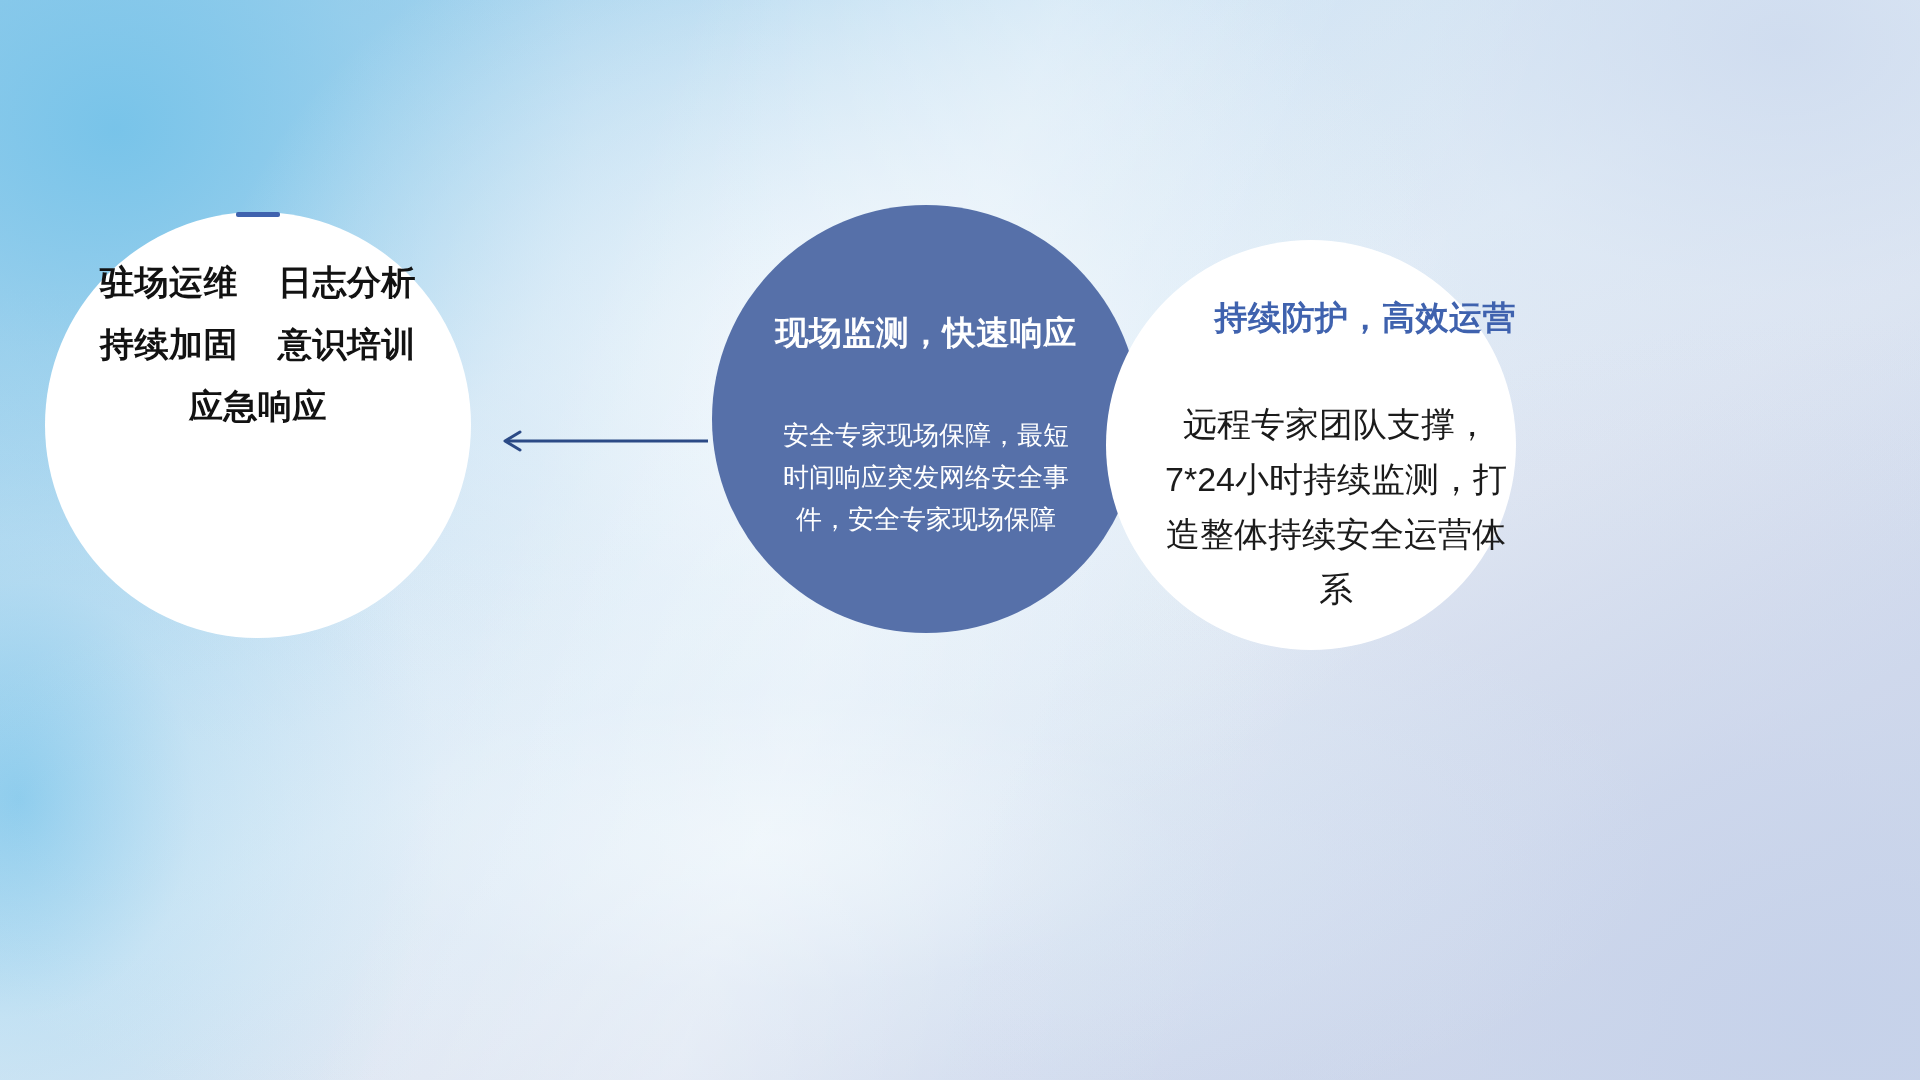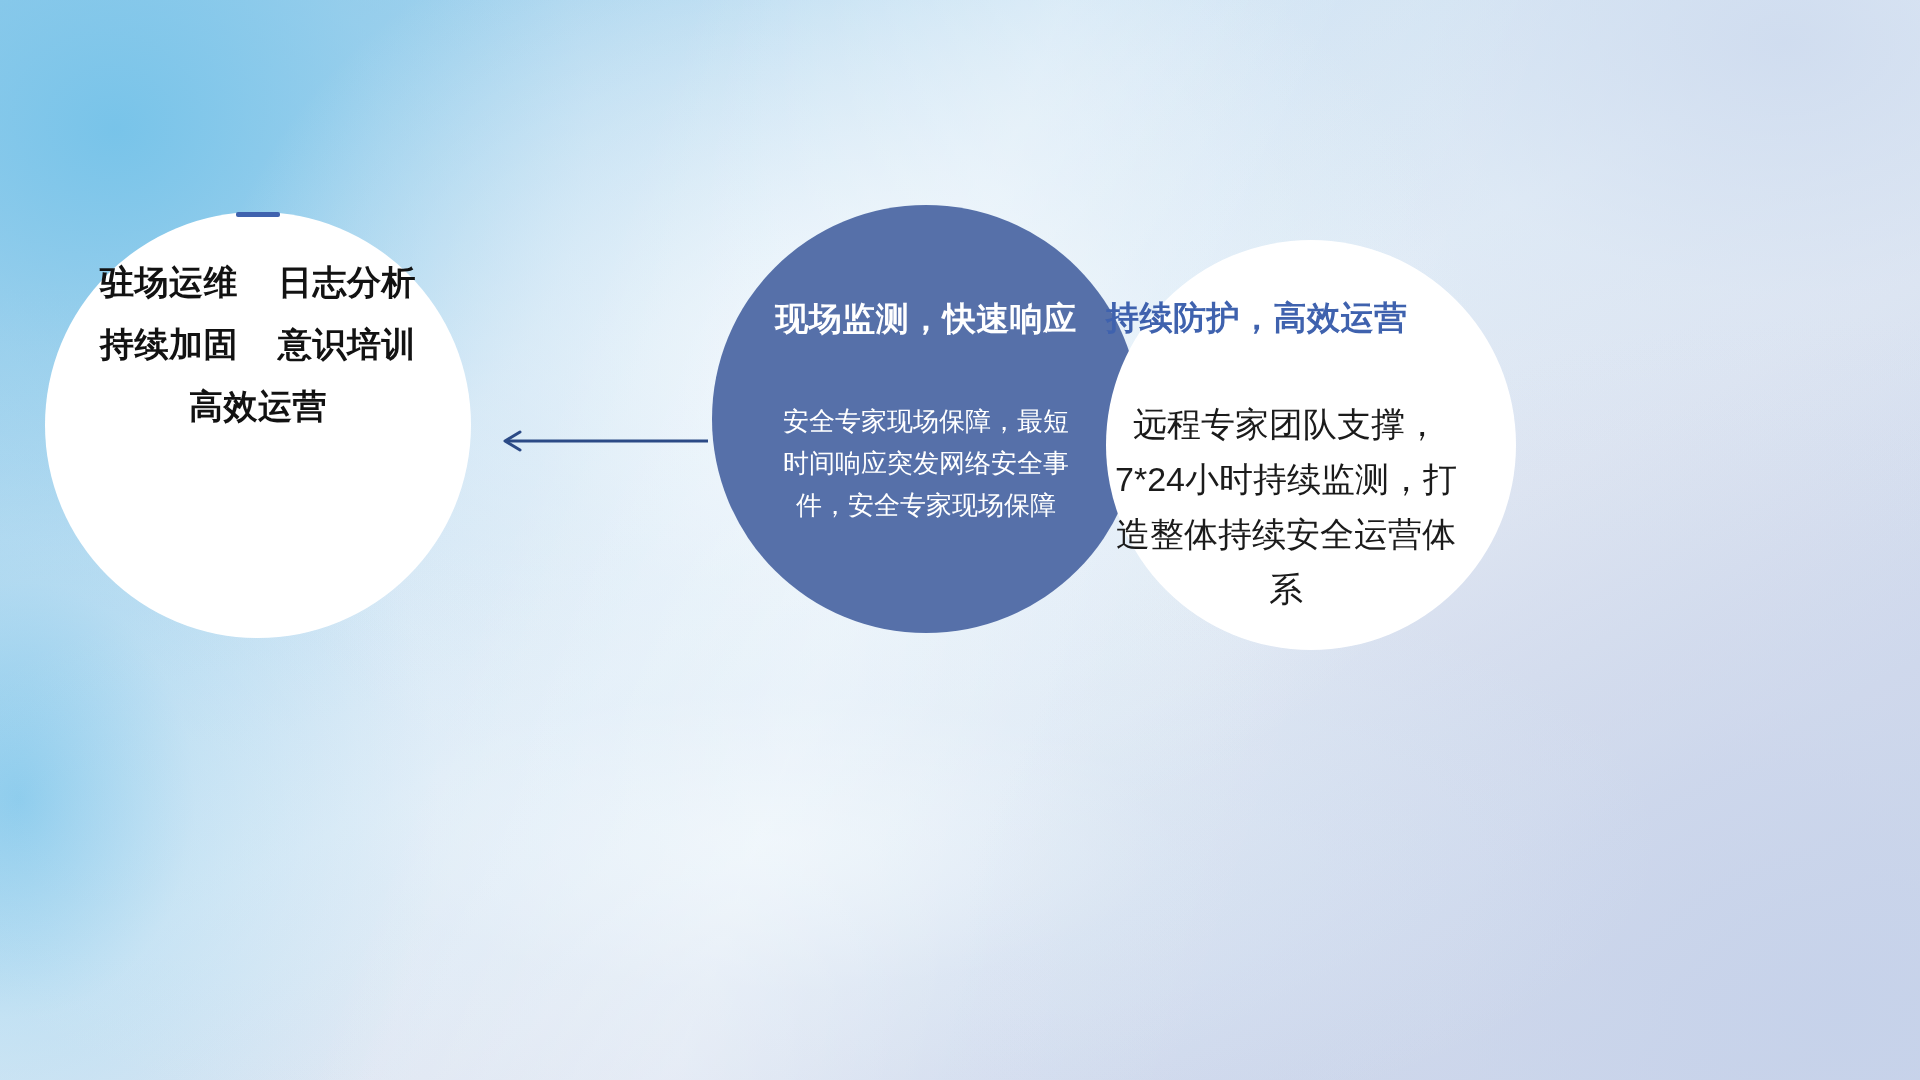--- a/index.html
+++ b/index.html
@@ -156,36 +156,37 @@
     box-sizing: border-box;
     text-align: center;
   }
   #mid-title {
     font-size: 33px;
     font-weight: bold;
     color: #ffffff;
     letter-spacing: 0.5px;
     white-space: nowrap;
     margin-bottom: 58px;
+    margin-top: 14px;
   }
   #mid-body {
     font-size: 26px;
     color: #ffffff;
     line-height: 1.62;
     width: 286px;
   }
 
   
   #right-content {
     position: absolute;
     left: 1106px; top: 240px;
     width: 410px; height: 410px;
     display: flex;
     flex-direction: column;
-    align-items: flex-start;
+    align-items: flex-end;
     justify-content: flex-start;
     padding-top: 56px;
     box-sizing: border-box;
     text-align: center;
   }
   #right-title {
     font-size: 33px;
     font-weight: bold;
     color: #3f62ae;
     letter-spacing: 0.5px;
@@ -221,21 +222,21 @@
     <svg width="215" height="26" viewBox="0 0 215 26">
       <line x1="214" y1="13" x2="12" y2="13" stroke="#2b4a86" stroke-width="3"></line>
       <polyline points="26,4 11,13 26,22" fill="none" stroke="#2b4a86" stroke-width="3" stroke-linecap="round" stroke-linejoin="round"></polyline>
     </svg>
   </div>
 
   <div id="left-content">
     <div class="accent-dash"></div>
     <div class="left-line">驻场运维    日志分析</div>
     <div class="left-line">持续加固    意识培训</div>
-    <div class="left-line">高效运营</div>
+    <div class="left-line">应急响应</div>
   </div>
 
   <div id="mid-content">
     <div id="mid-title">现场监测，快速响应</div>
     <div id="mid-body">安全专家现场保障，最短时间响应突发网络安全事件，安全专家现场保障</div>
   </div>
 
   <div id="right-content">
     <div id="right-title">持续防护，高效运营</div>
     <div id="right-body">远程专家团队支撑，7*24小时持续监测，打造整体持续安全运营体系</div>

